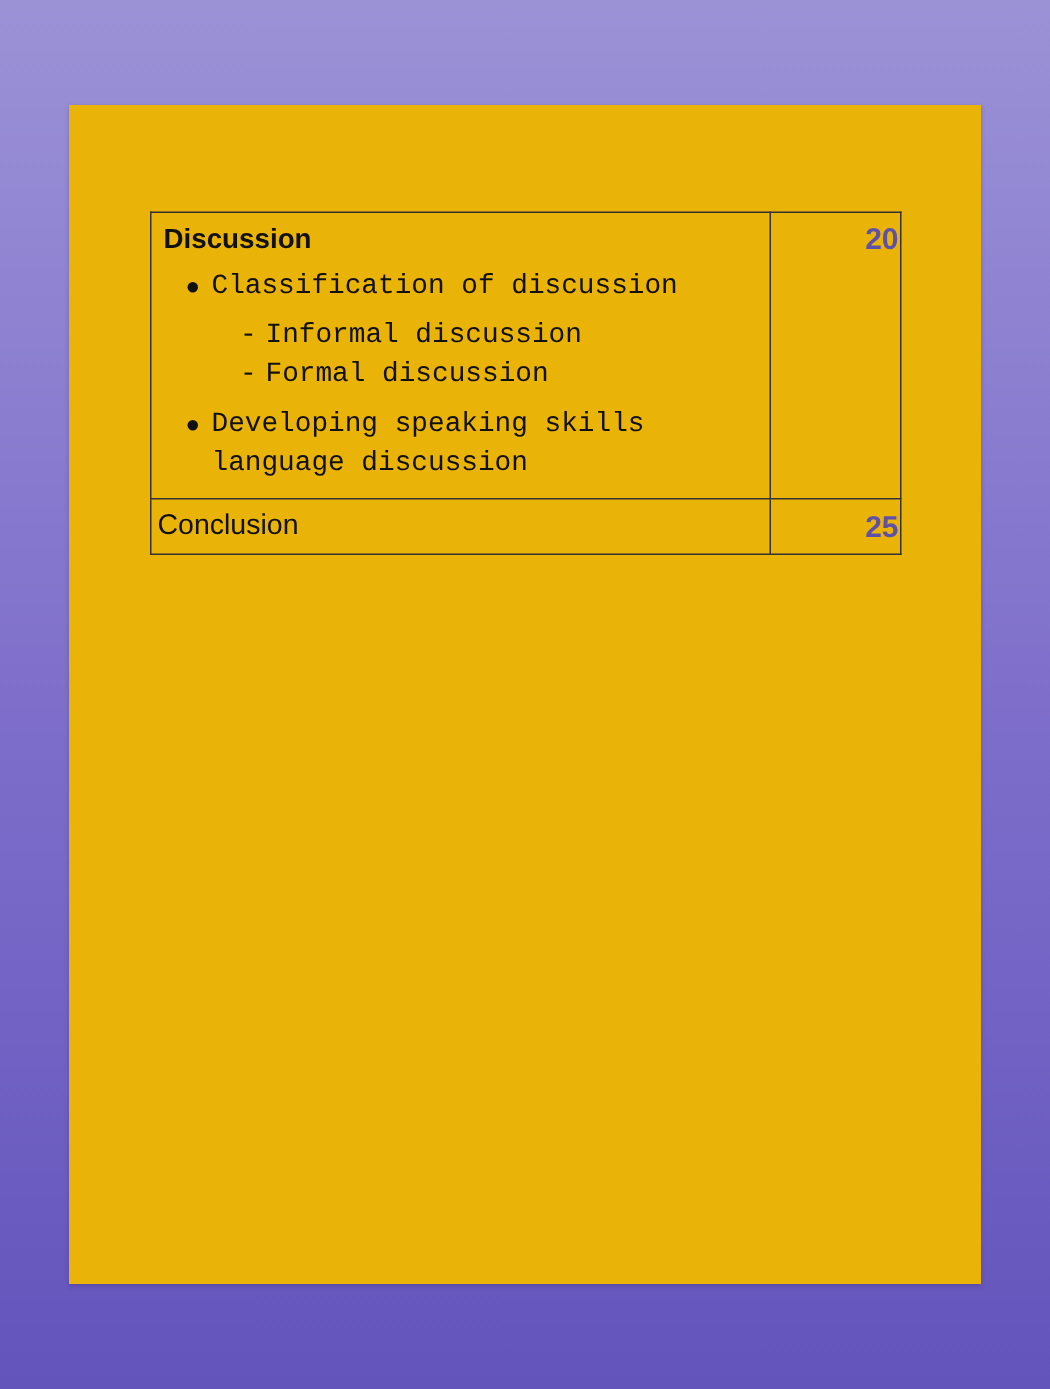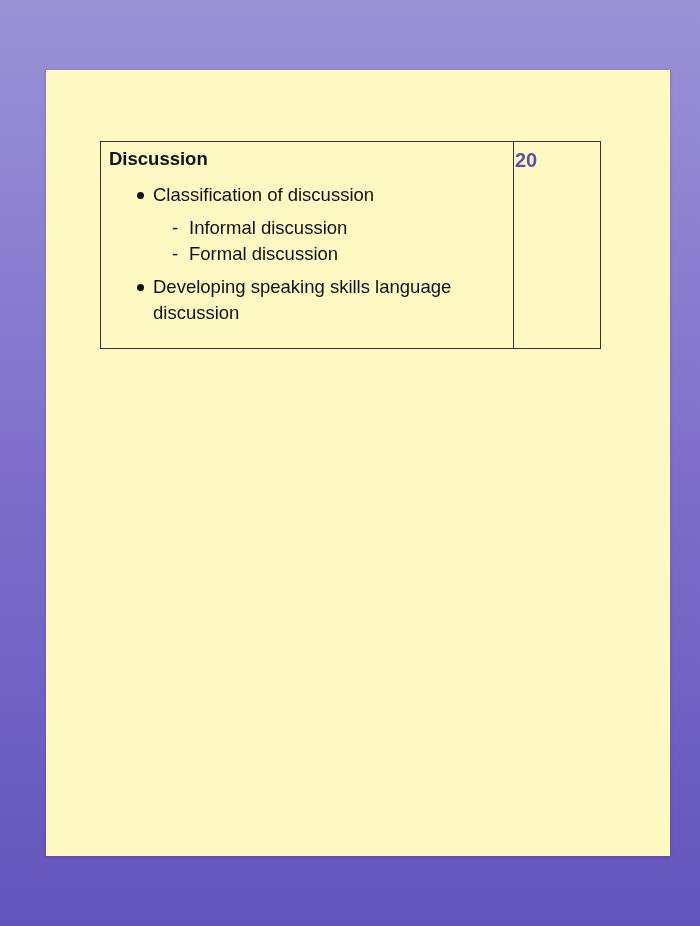--- a/index.html
+++ b/index.html
@@ -4,38 +4,37 @@
   <style>
     html, body { margin: 0; padding: 0; }
     body {
       width: 700px; height: 926px; overflow: hidden;
       background: linear-gradient(180deg, #9b92d6 0%, #7f6fcb 50%, #6354bc 100%);
       position: relative;
       font-family: "Liberation Sans", "DejaVu Sans", sans-serif;
     }
     .page {
       position: absolute; left: 46px; top: 70px; width: 608px; height: 786px;
-      background: #fef9c3;
+      background: #eab308;
       box-shadow: 0 1px 3px rgba(40,30,90,0.25);
-      padding-left: 16px;
     }
     table {
       position: absolute; left: 54px; top: 71px;
       width: 501px;
       border-collapse: collapse;
       color: #111;
     }
     td { border: 1.3px solid #333; vertical-align: top; }
     td.content { width: 410px; padding: 6px 8px 10px 8px; }
-    td.page-num { width: 88px; text-align: left; padding-top: 6px; }
+    td.page-num { width: 88px; text-align: right; padding-top: 6px; }
     .num { color: #5f51a8; font-weight: bold; font-size: 20px; line-height: 24px; }
     .title { font-weight: bold; font-size: 18.5px; line-height: 22px; margin-bottom: 8px; }
     .plain { font-size: 19px; line-height: 22px; padding-left: 2px; }
     td.conclusion { padding: 7px 2px 7px 2px; }
-    ul.bullets { list-style: none; margin: 12px; padding: 0; }
+    ul.bullets { list-style: none; margin: 0; padding: 0; font-family: Liberation Mono, monospace; }
     ul.bullets > li {
       position: relative; padding-left: 32px; font-size: 18.5px; line-height: 26px;
     }
     ul.bullets > li .dot {
       position: absolute; left: 16px; top: 10px; width: 7px; height: 7px;
       border-radius: 50%; background: #111;
     }
     ul.dashes { list-style: none; margin: 7px 0 7px 0; padding: 0; }
     ul.dashes > li { position: relative; padding-left: 36px; font-size: 18.5px; line-height: 26px; }
     ul.dashes > li .dash { position: absolute; left: 19px; top: 0; }
@@ -67,15 +66,23 @@
           <li>
             <span class="dot"></span>
             <span>Developing speaking skills language discussion</span>
           </li>
         </ul>
       </td>
       <td class="page-num">
         <span class="num">20</span>
       </td>
     </tr>
+    <tr>
+      <td class="content conclusion">
+        <div class="plain">Conclusion</div>
+      </td>
+      <td class="page-num" style="padding-top:7px;">
+        <span class="num">25</span>
+      </td>
+    </tr>
   </tbody>
     </table>
 </div>
 
 </body></html>

